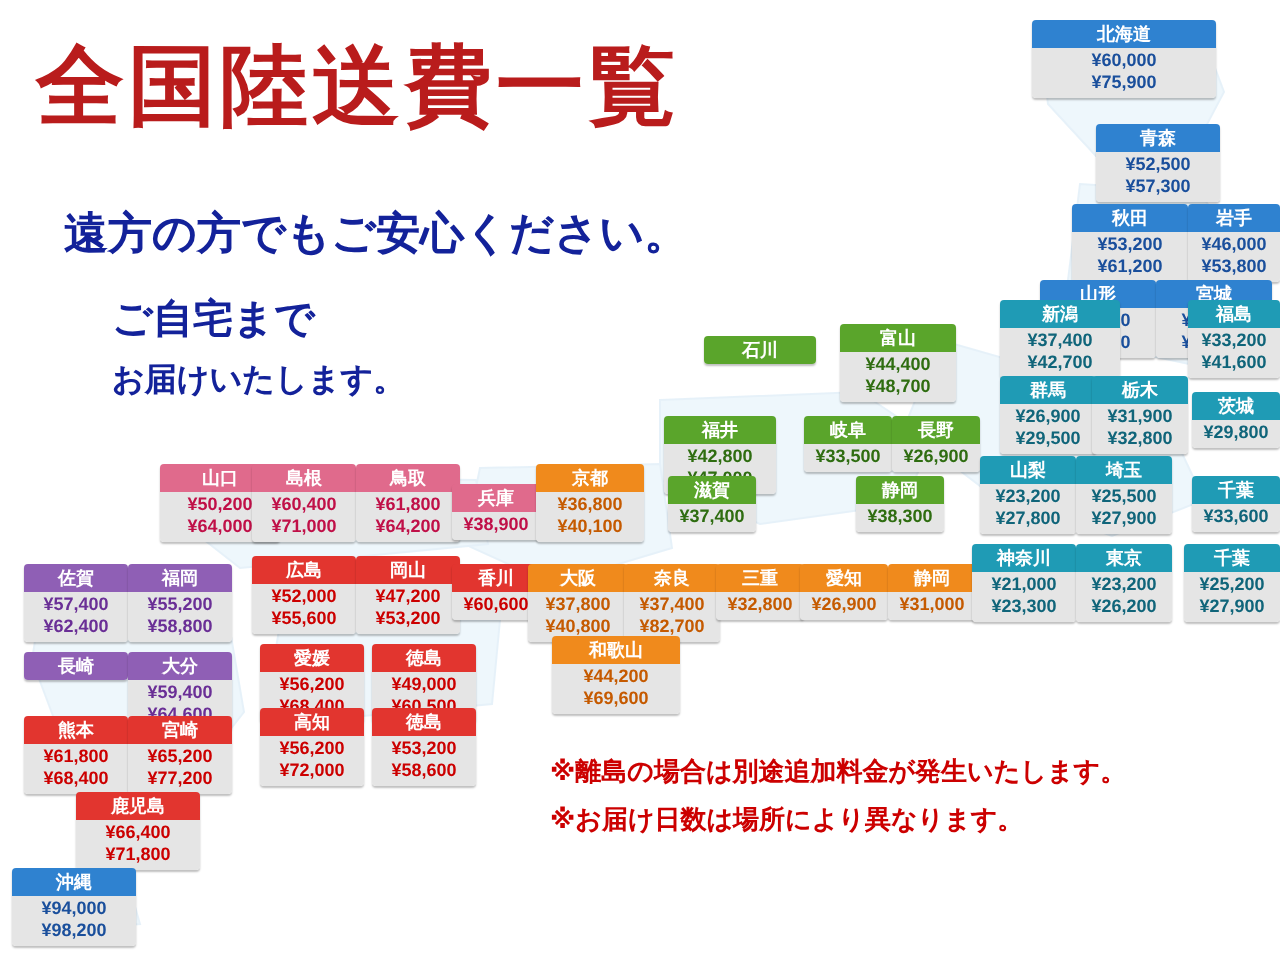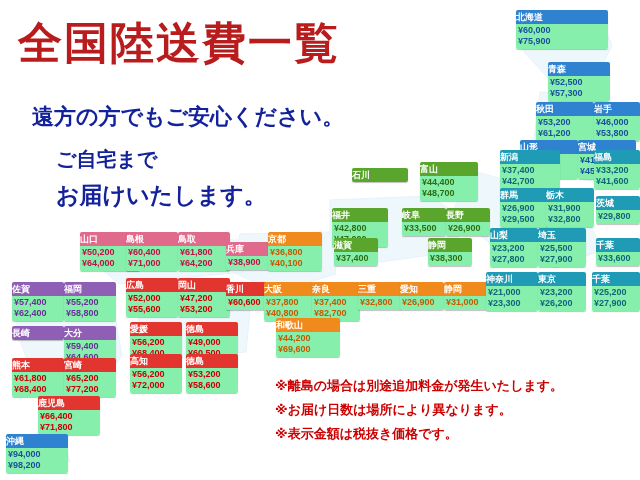--- a/index.html
+++ b/index.html
@@ -34,44 +34,44 @@
     position:absolute;
     left:56px;top:146px;
     font-size:20px;
     color:#13229a;
     font-weight:bold;
     white-space:nowrap;
   }
   .sub3{
     position:absolute;
     left:56px;top:180px;
-    font-size:23px;
+    font-size:16px;
     color:#13229a;
     font-weight:bold;
     white-space:nowrap;
   }
 
   
   .card{
     position:absolute;
     border-radius:2px;
     overflow:hidden;
     box-shadow:0 1px 1px rgba(0,0,0,.25);
-    text-align:left;
+    text-align:center;
   }
   .card .hd{
     color:#ffffff;
     font-size:9px;
     font-weight:bold;
     line-height:12px;
     padding:1px 0 1px;
     white-space:nowrap;
   }
   .card .bd{
-    background:#86efac;
+    background:#e5e5e5;
     padding:1px 2px 2px;
   }
   .card .p{
     font-size:9px;
     font-weight:bold;
     line-height:11px;
     white-space:nowrap;
   }
   
   .t-blue   .hd{background:#2f82d0;} .t-blue   .p{color:#1a4f9c;}
@@ -454,16 +454,15 @@
         <div class="bd">
           <div class="p">¥94,000</div>
           <div class="p">¥98,200</div>
         </div>
       </div>
     </div>
 
   <div class="notes">
     <div>※離島の場合は別途追加料金が発生いたします。</div>
     <div>※お届け日数は場所により異なります。</div>
-    <div>※表示金額は税抜き価格です。</div>
   </div>
 
 </div>
 
 </body></html>

